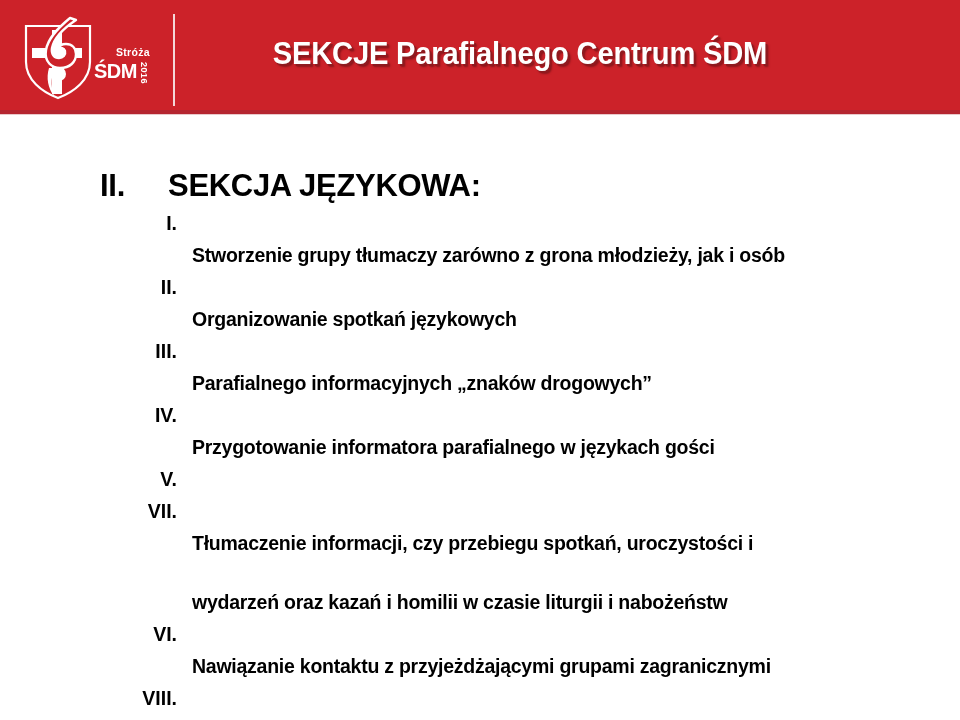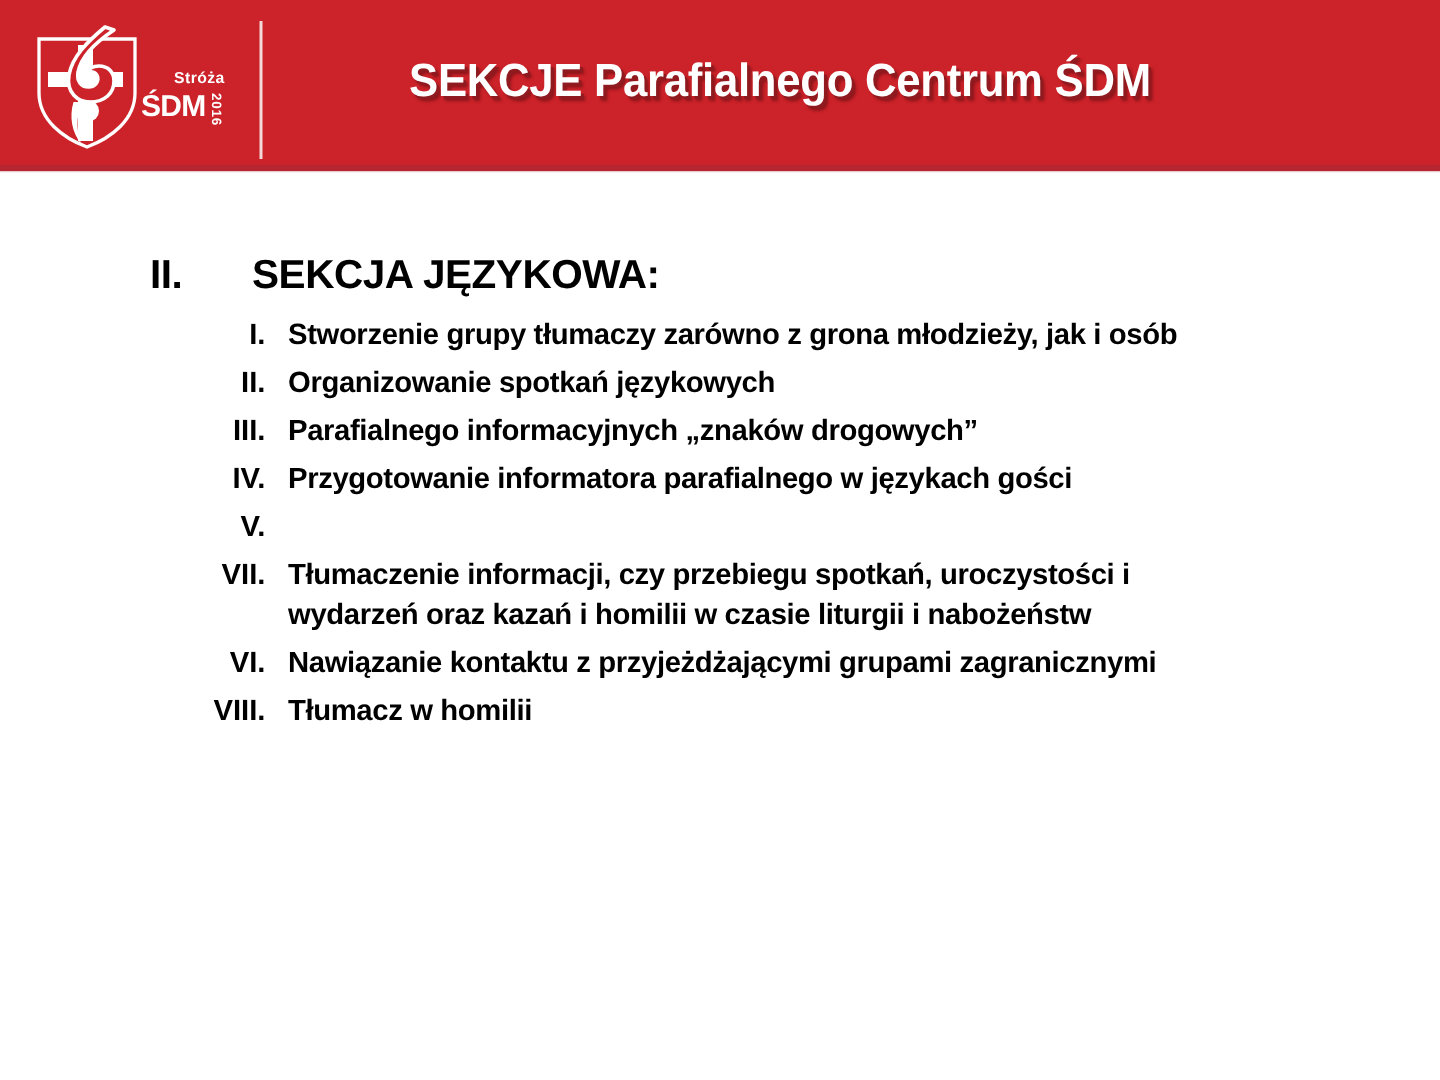--- a/index.html
+++ b/index.html
@@ -134,21 +134,21 @@
     top: 115px;
     width: 960px;
     height: 605px;
     background: #ffffff;
   }
 
   #section-heading {
     position: absolute;
     left: 100px;
     top: 53px;
-    font-size: 27px;
+    font-size: 31px;
     font-weight: bold;
     color: #000000;
     letter-spacing: -0.3px;
     white-space: nowrap;
   }
   #section-heading .numeral {
     display: inline-block;
     width: 68px;
   }
 
@@ -176,20 +176,21 @@
   .item-text {
     flex: 1 1 auto;
     font-size: 19.5px;
     font-weight: bold;
     color: #000000;
     line-height: 27px;
     letter-spacing: -0.25px;
   }
   .item-text .wrap2 {
     display: block;
+    margin-top: 32px;
   }
 </style>
 </head>
 <body>
 
 <div id="header-banner">
 
   <div id="logo-block">
 
     <div id="logo-emblem">

